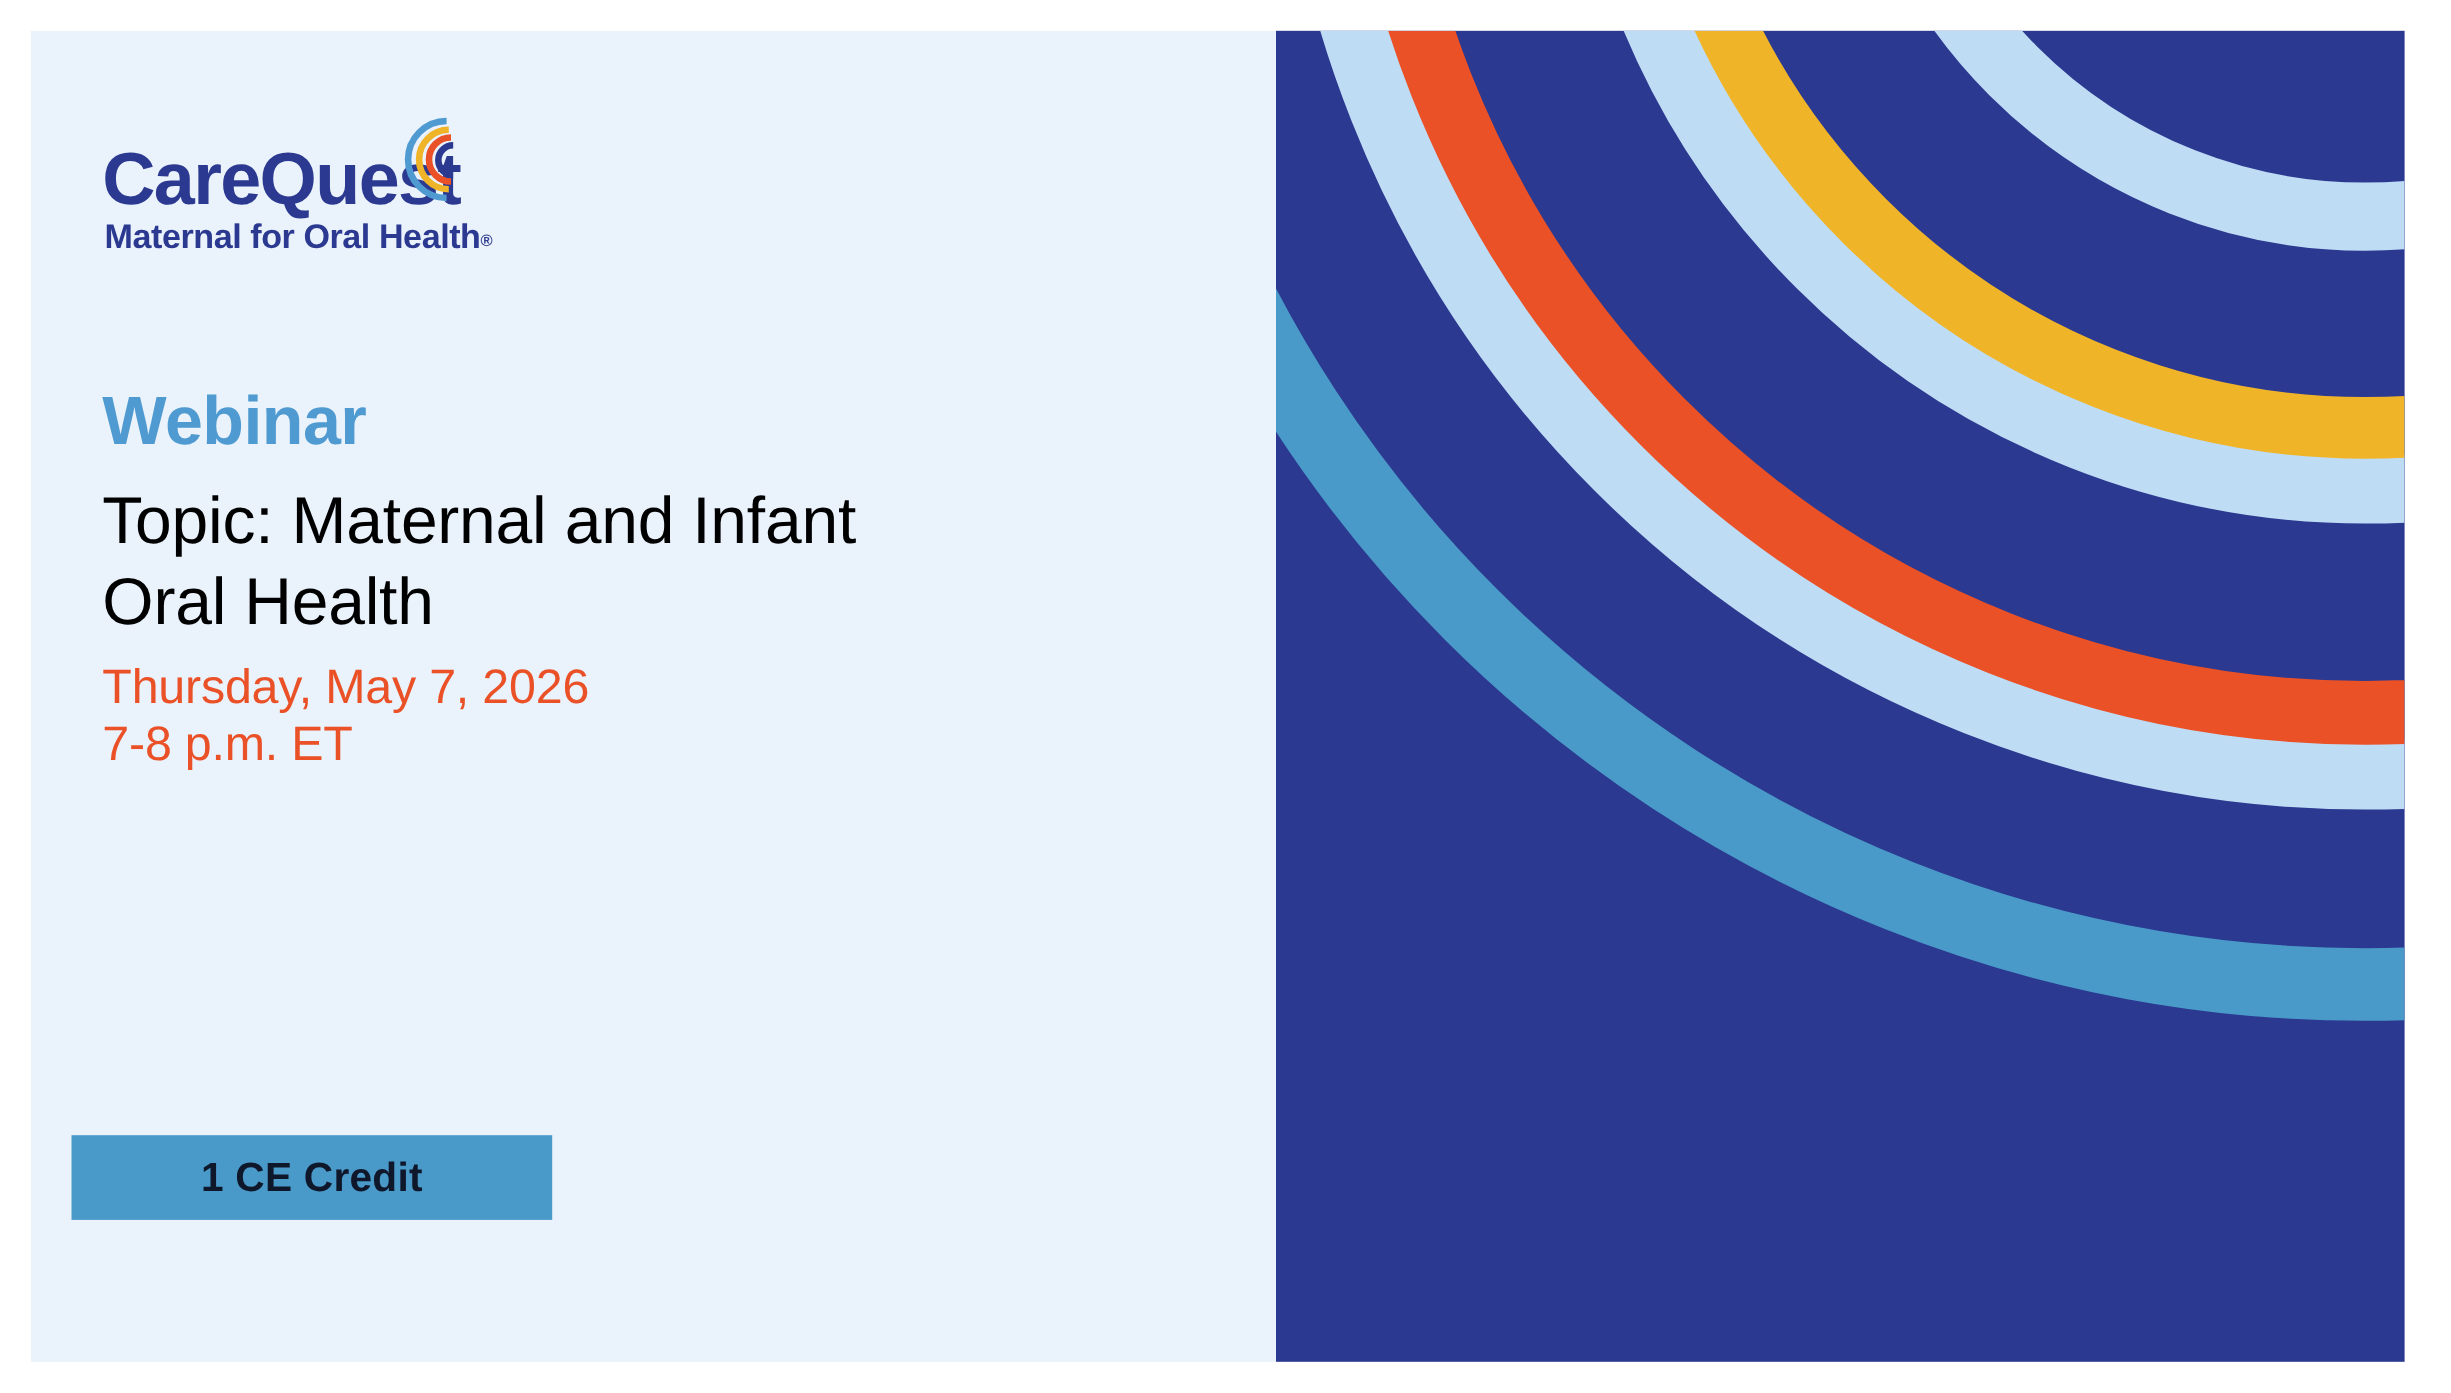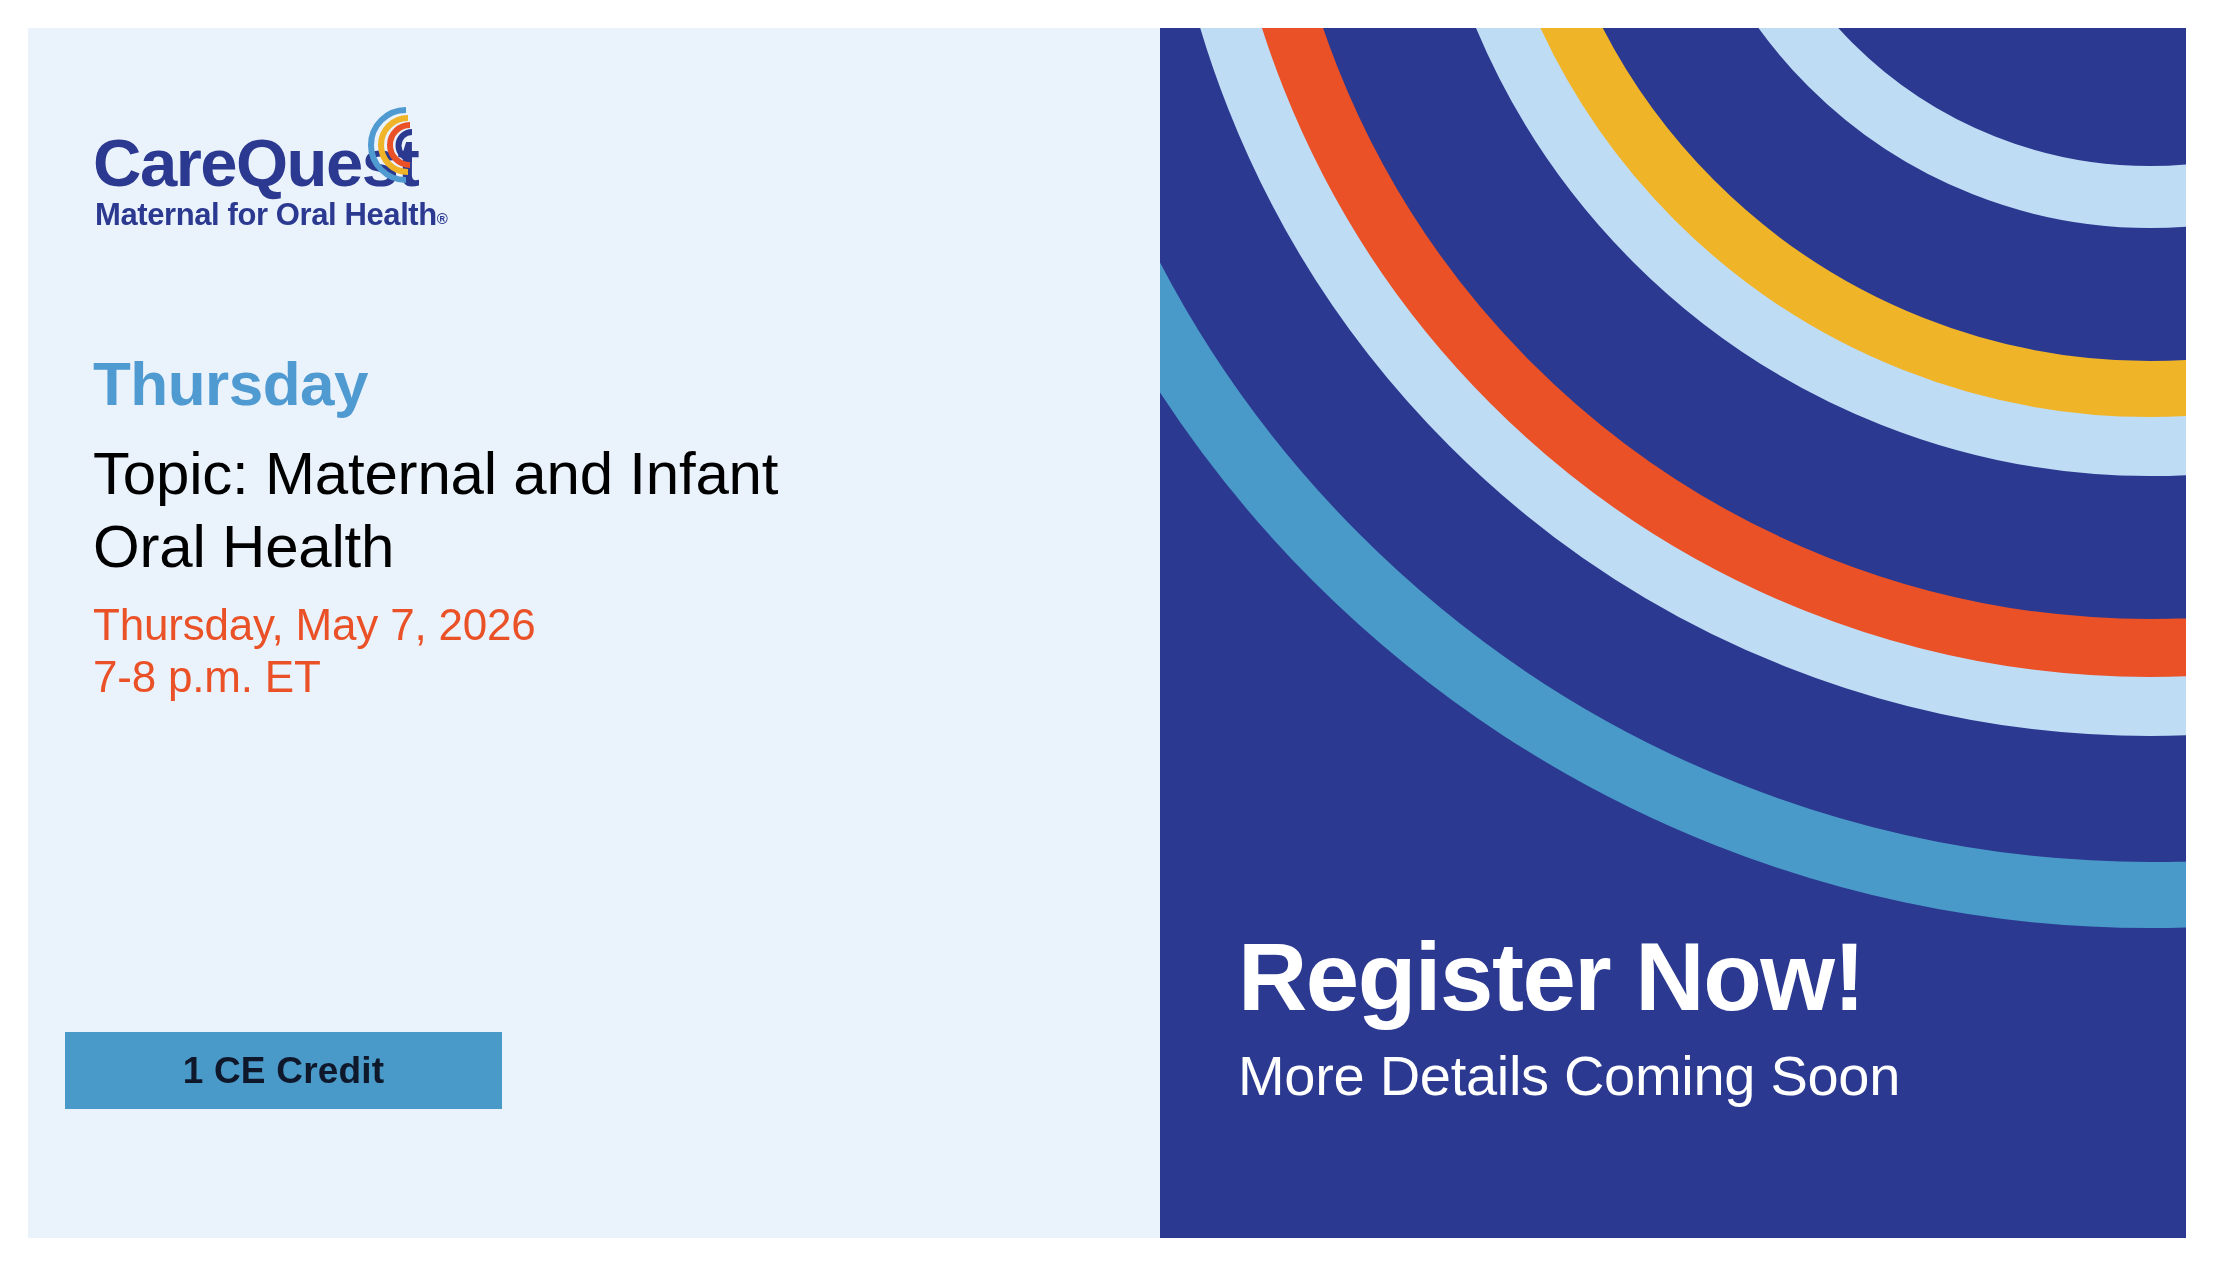--- a/index.html
+++ b/index.html
@@ -200,21 +200,21 @@
           <path d="M60 17 A27 27 0 1 0 60 71" fill="none" stroke="#f0b429" stroke-width="6" stroke-linecap="butt"></path>
 
           <path d="M62 24 A20 20 0 1 0 62 64" fill="none" stroke="#ea5127" stroke-width="6" stroke-linecap="butt"></path>
 
           <path d="M64 31 A13.5 13.5 0 1 0 64 58" fill="none" stroke="#2b3990" stroke-width="6" stroke-linecap="butt"></path>
         </svg>
       </div>
     </div>
 
     <div class="copy">
-      <h1 class="eyebrow">Thursday</h1>
+      <h1 class="eyebrow">Webinar</h1>
 
       <p class="topic-line"><span class="topic-label">Topic:</span><span> Maternal and Infant Oral Health</span></p>
 
       <div class="datetime">
         <p class="date-line">Thursday, May 7, 2026</p>
         <p class="date-line">7-8 p.m. ET</p>
       </div>
     </div>
 
     <div class="ce-button">
@@ -230,20 +230,16 @@
       <g fill="none" stroke-linecap="butt">
         <circle cx="990" cy="-283" r="1150" stroke="#4a9ac9" stroke-width="66"></circle>
         <circle cx="990" cy="-283" r="960" stroke="#bfdcf5" stroke-width="62"></circle>
         <circle cx="990" cy="-283" r="903" stroke="#ea5127" stroke-width="58"></circle>
         <circle cx="990" cy="-283" r="700" stroke="#bfdcf5" stroke-width="62"></circle>
         <circle cx="990" cy="-283" r="644" stroke="#f0b429" stroke-width="56"></circle>
         <circle cx="990" cy="-283" r="452" stroke="#bfdcf5" stroke-width="62"></circle>
       </g>
     </svg>
 
-    <div class="cta">
-      <div class="cta-headline">Register Now!</div>
-      <div class="cta-sub">More Details Coming Soon</div>
-    </div>
 
   </div>
 
 </div>
 
 </body></html>

